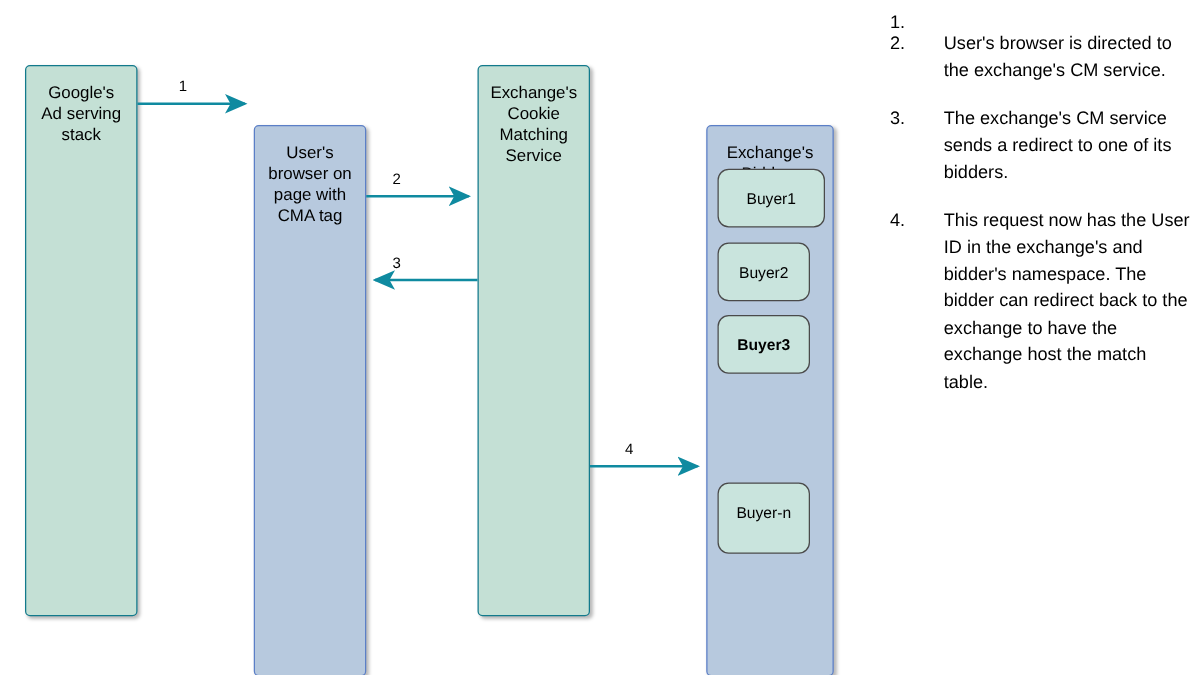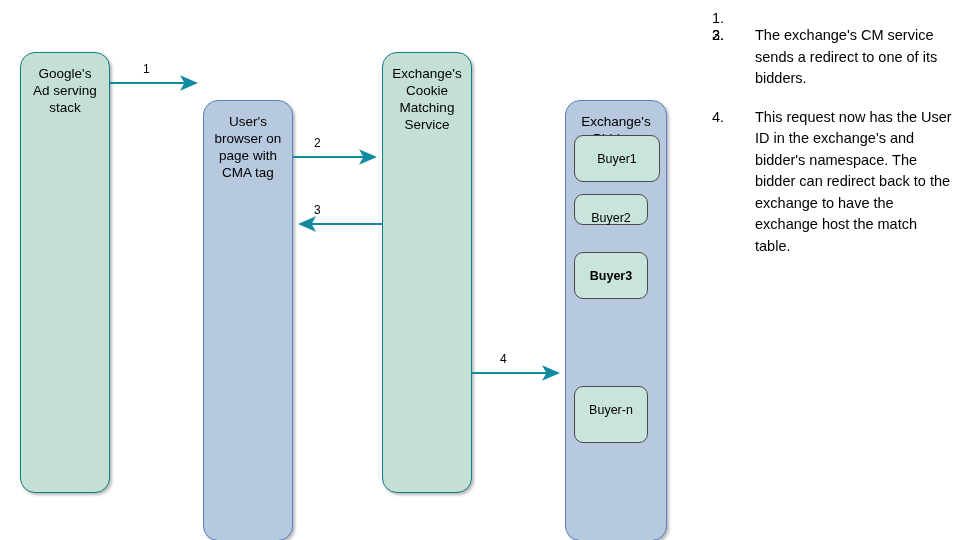--- a/index.html
+++ b/index.html
@@ -17,21 +17,21 @@
   }
   #canvas {
     position: absolute;
     left: 0; top: 0;
     width: 960px;
     height: 540px;
   }
   .node {
     position: absolute;
     box-sizing: border-box;
-    border-radius: 15px;
+    border-radius: 4px;
     box-shadow: 2px 2px 3px rgba(0,0,0,0.28);
     text-align: center;
     font-size: 13.5px;
     line-height: 17px;
     padding-top: 12px;
   }
   .node-green {
     background: #c4e0d5;
     border: 1px solid #127a8c;
   }
@@ -114,21 +114,21 @@
 Matching
 Service</span>
       </div>
       <div class="node node-blue" style="left: 565px; top: 52px; width: 102px; height: 441px;">
         <span class="node-label">Exchange's
 Bidders</span>
       </div>
     </div>
   <div id="buyers-layer">
       <div class="buyer" style="left: 574px; top: 135px; width: 86px; height: 47px;">Buyer1</div>
-      <div class="buyer" style="left: 574px; top: 194px; width: 74px; height: 31px;">Buyer2</div>
+      <div class="buyer" style="left: 574px; top: 194px; width: 74px; height: 47px;">Buyer2</div>
       <div class="buyer" style="left: 574px; top: 252px; width: 74px; height: 47px; font-weight: bold;">Buyer3</div>
       <div class="buyer" style="left: 574px; top: 386px; width: 74px; height: 57px;">Buyer-n</div>
     </div>
 
   <svg class="arrows" id="arrows-svg" viewBox="0 0 960 540">
     <defs>
       <marker id="ah-right" markerWidth="9" markerHeight="9" refX="8" refY="4.5" orient="auto" markerUnits="strokeWidth">
         <path d="M0,0.6 L9,4.5 L0,8.4 L2.2,4.5 Z" fill="#0f8aa0"></path>
       </marker>
       <marker id="ah-left" markerWidth="9" markerHeight="9" refX="8" refY="4.5" orient="auto" markerUnits="strokeWidth">
@@ -145,18 +145,18 @@
 
   <div id="arrow-labels">
       <div class="arrow-num" style="left: 143px; top: 62px;">1</div>
       <div class="arrow-num" style="left: 314px; top: 136px;">2</div>
       <div class="arrow-num" style="left: 314px; top: 203px;">3</div>
       <div class="arrow-num" style="left: 500px; top: 352px;">4</div>
     </div>
 
   <div id="steps">
       <div class="step"><span class="step-num">1.</span></div>
-      <div class="step"><span class="step-num">2.</span></div>
+      <div class="step"><span class="step-num">2.</span><span>User's browser is directed to the exchange's CM service.</span></div>
       <div class="step"><span class="step-num">3.</span><span>The exchange's CM service sends a redirect to one of its bidders.</span></div>
       <div class="step"><span class="step-num">4.</span><span>This request now has the User ID in the exchange's and bidder's namespace. The bidder can redirect back to the exchange to have the exchange host the match table.</span></div>
     </div>
 
 </div>
 
 </body></html>

